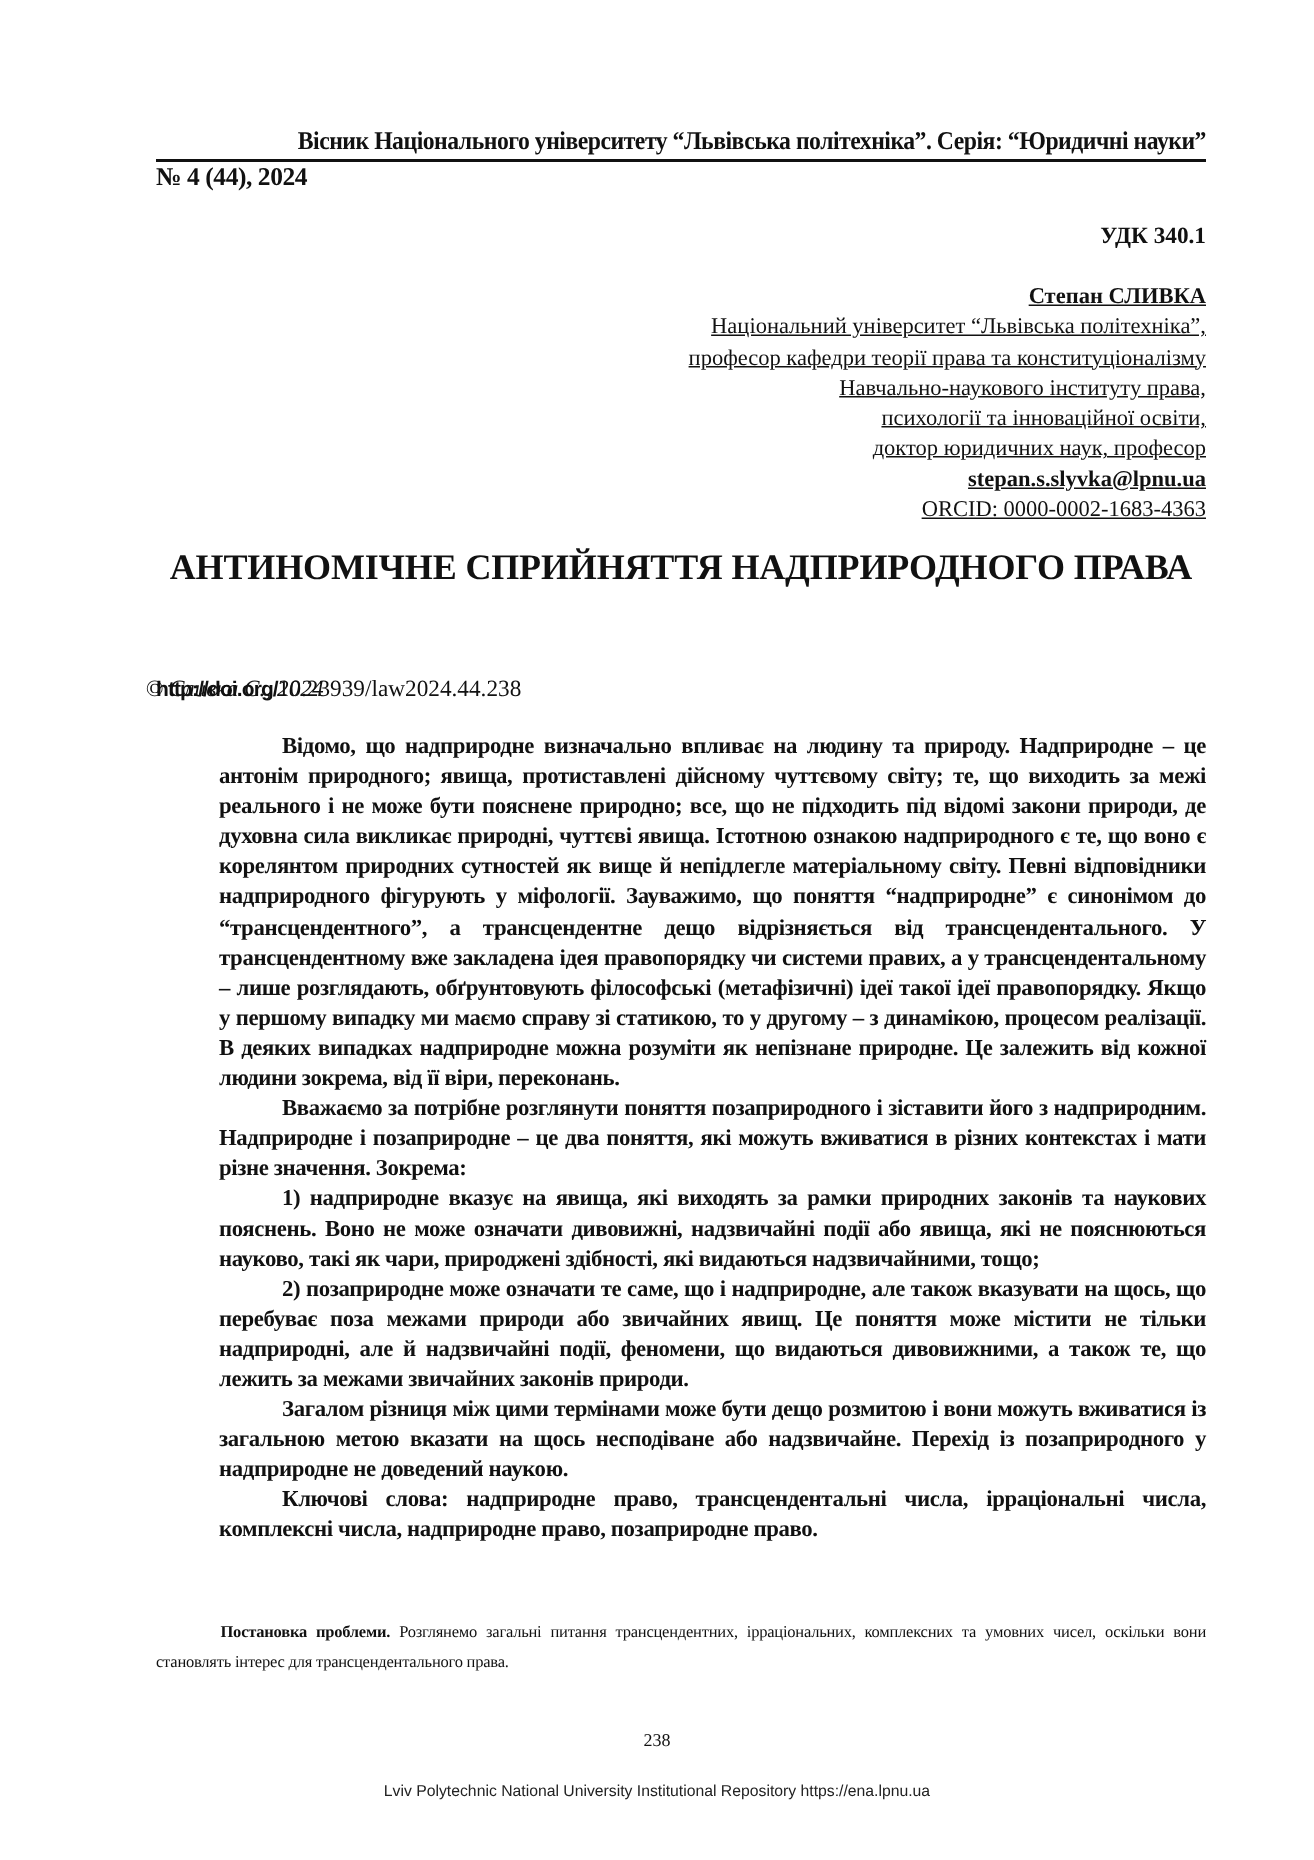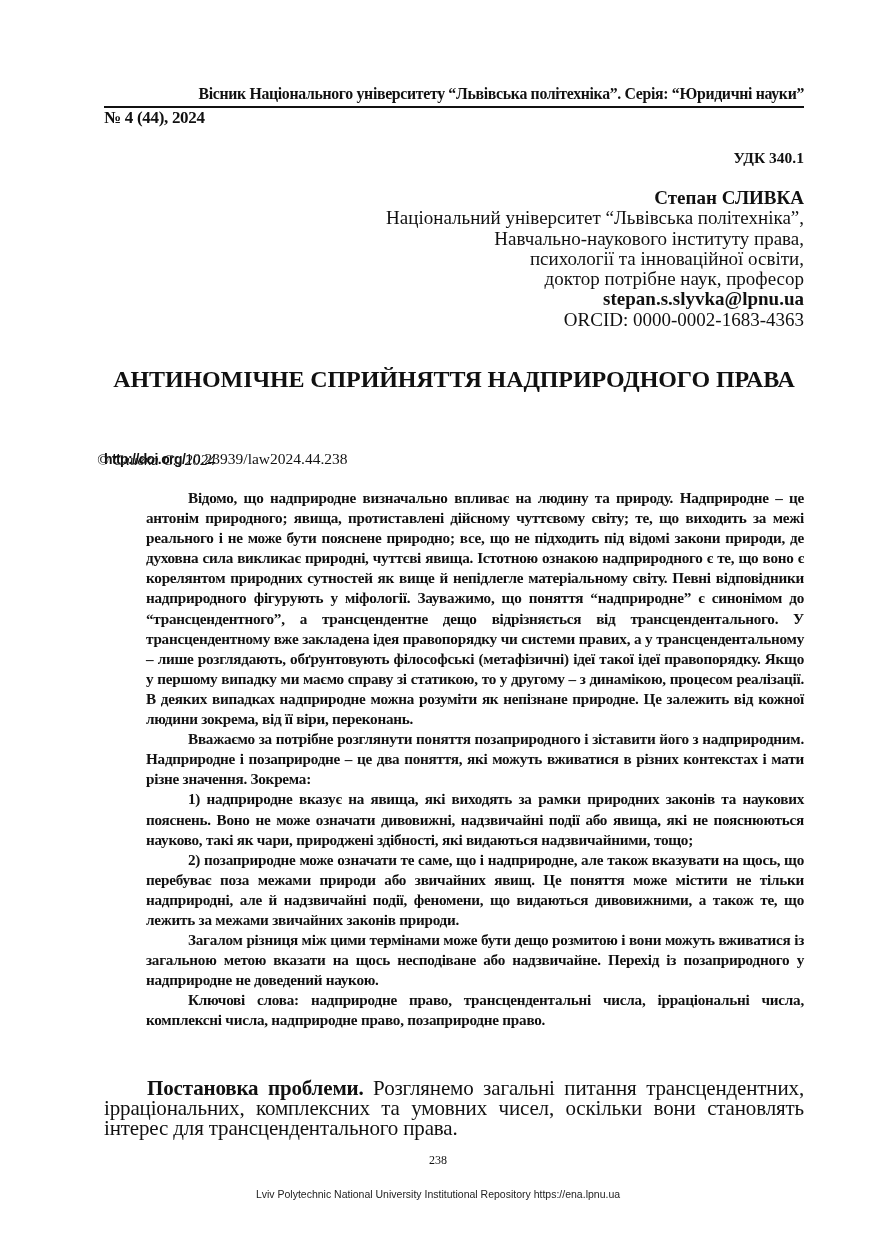--- a/index.html
+++ b/index.html
@@ -58,23 +58,24 @@
       font-weight: bold;
       font-size: 15.5px;
       line-height: 20px;
       font-family: Liberation Serif, serif;
     }
     .author-block {
       position: absolute;
       right: 72px;
       top: 188px;
       text-align: right;
-      font-size: 19px;
+      font-size: 15px;
       line-height: 20.3px;
       width: 420px;
+      text-decoration: underline;
     }
     .author-block .author-name { font-weight: bold; }
     .author-block .email { font-weight: bold; font-weight: 600; }
     .author-block div { white-space: nowrap; }
 
     
     .article-title {
       position: absolute;
       left: 104px;
       top: 367px;
@@ -126,21 +127,21 @@
       text-indent: 42px;
       hyphens: manual;
     }
 
     
     .body-text {
       position: absolute;
       left: 104px;
       top: 1078px;
       width: 700px;
-      font-size: 21px;
+      font-size: 11px;
       line-height: 20.2px;
       text-align: justify;
       letter-spacing: -0.15px;
     }
     .body-text p { margin: 0; text-indent: 43px; }
     .body-text .lead { font-weight: bold; }
 
     .page-number {
       position: absolute;
       left: 0;
@@ -169,23 +170,24 @@
 
   <div class="journal-header">Вісник Національного університету “Львівська політехніка”. Серія: “Юридичні науки”</div>
   <div class="header-rule"></div>
   <div class="issue-line">№ 4 (44), 2024</div>
 
   <div class="udc">УДК 340.1</div>
 
   <div class="author-block">
     <div class="author-name">Степан СЛИВКА</div>
     <div>Національний університет “Львівська політехніка”,</div>
+    <div>професор кафедри теорії права та конституціоналізму</div>
     <div>Навчально-наукового інституту права,</div>
     <div>психології та інноваційної освіти,</div>
-    <div>доктор потрібне наук, професор</div>
+    <div>доктор юридичних наук, професор</div>
     <div class="email">stepan.s.slyvka@lpnu.ua</div>
     <div>ORCID: 0000-0002-1683-4363</div>
   </div>
 
   <div class="article-title">АНТИНОМІЧНЕ СПРИЙНЯТТЯ НАДПРИРОДНОГО ПРАВА</div>
 
   <div class="doi-line">
     <span class="doi-prefix">http://doi.org/</span><span>10.23939/law2024.44.238</span>
   </div>
 

